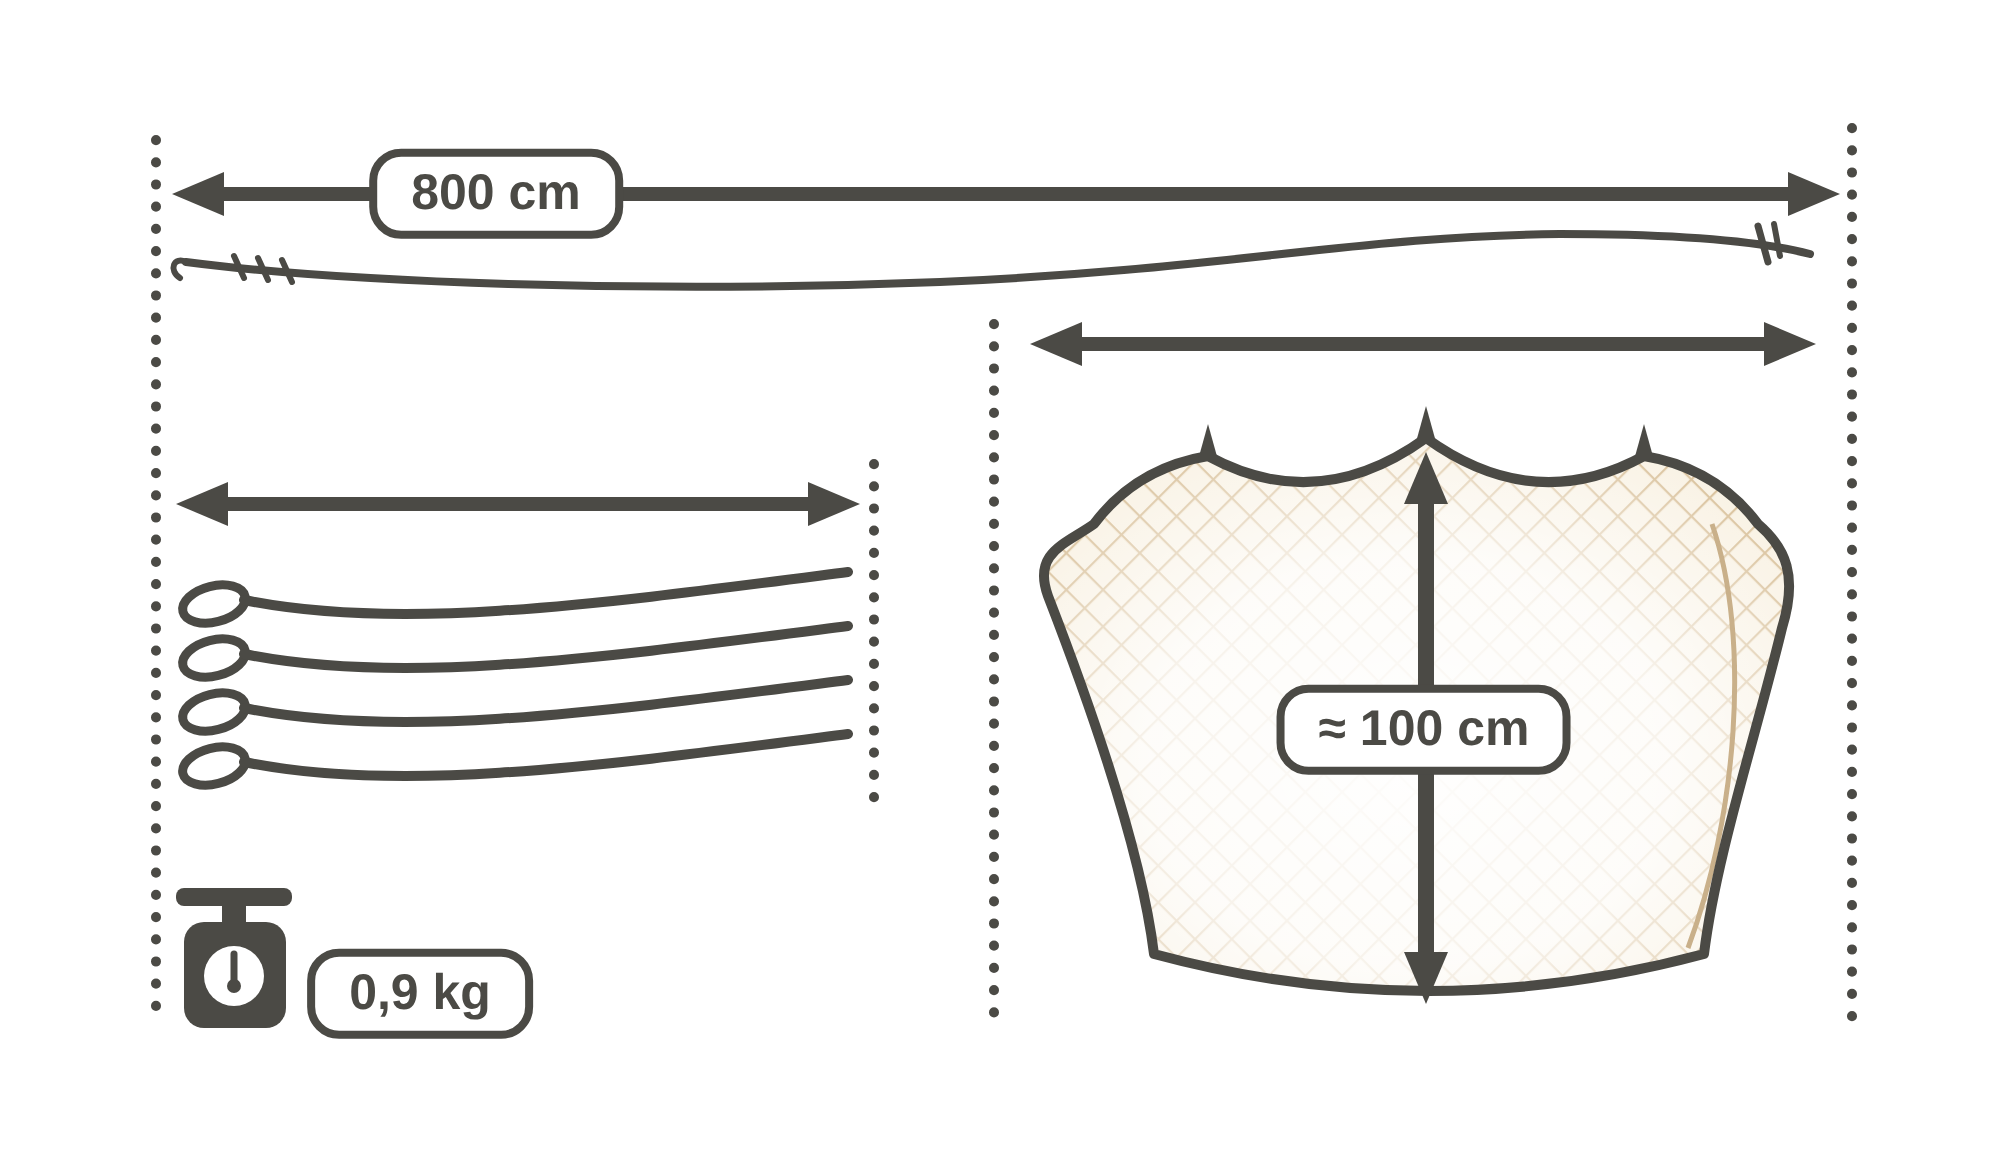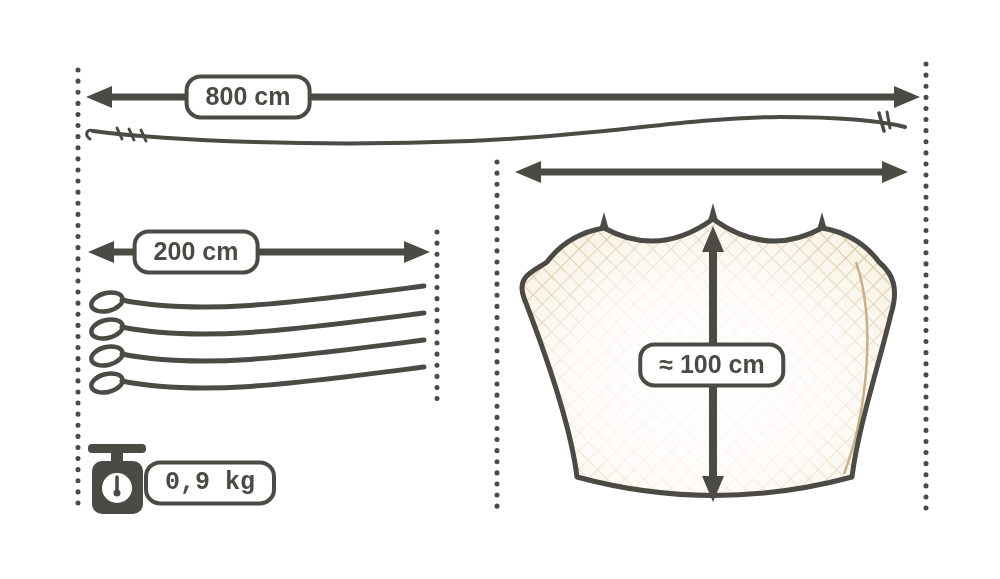--- a/index.html
+++ b/index.html
@@ -159,19 +159,18 @@
 
     <g>
       <line class="ink-stroke" x1="713" y1="244" x2="713" y2="484" stroke-width="8"></line>
       <polygon class="ink-fill" points="713,226 702,252 724,252"></polygon>
       <polygon class="ink-fill" points="713,502 702,476 724,476"></polygon>
     </g>
   </svg>
 
   <div class="dim-label" style="left:248px;top:97px;">800 cm</div>
 
-  <div class="dim-label" style="left:196px;top:252px;">200 cm</div>
 
-  <div class="dim-label" style="left:210px;top:483px;font-family:Liberation Mono, monospace;">0,9 kg</div>
+  <div class="dim-label" style="left:210px;top:497px;">0,9 kg</div>
 
 
   <div class="dim-label" style="left:712px;top:365px;text-align:right;">≈ 100 cm</div>
 </div>
 
 </body></html>

